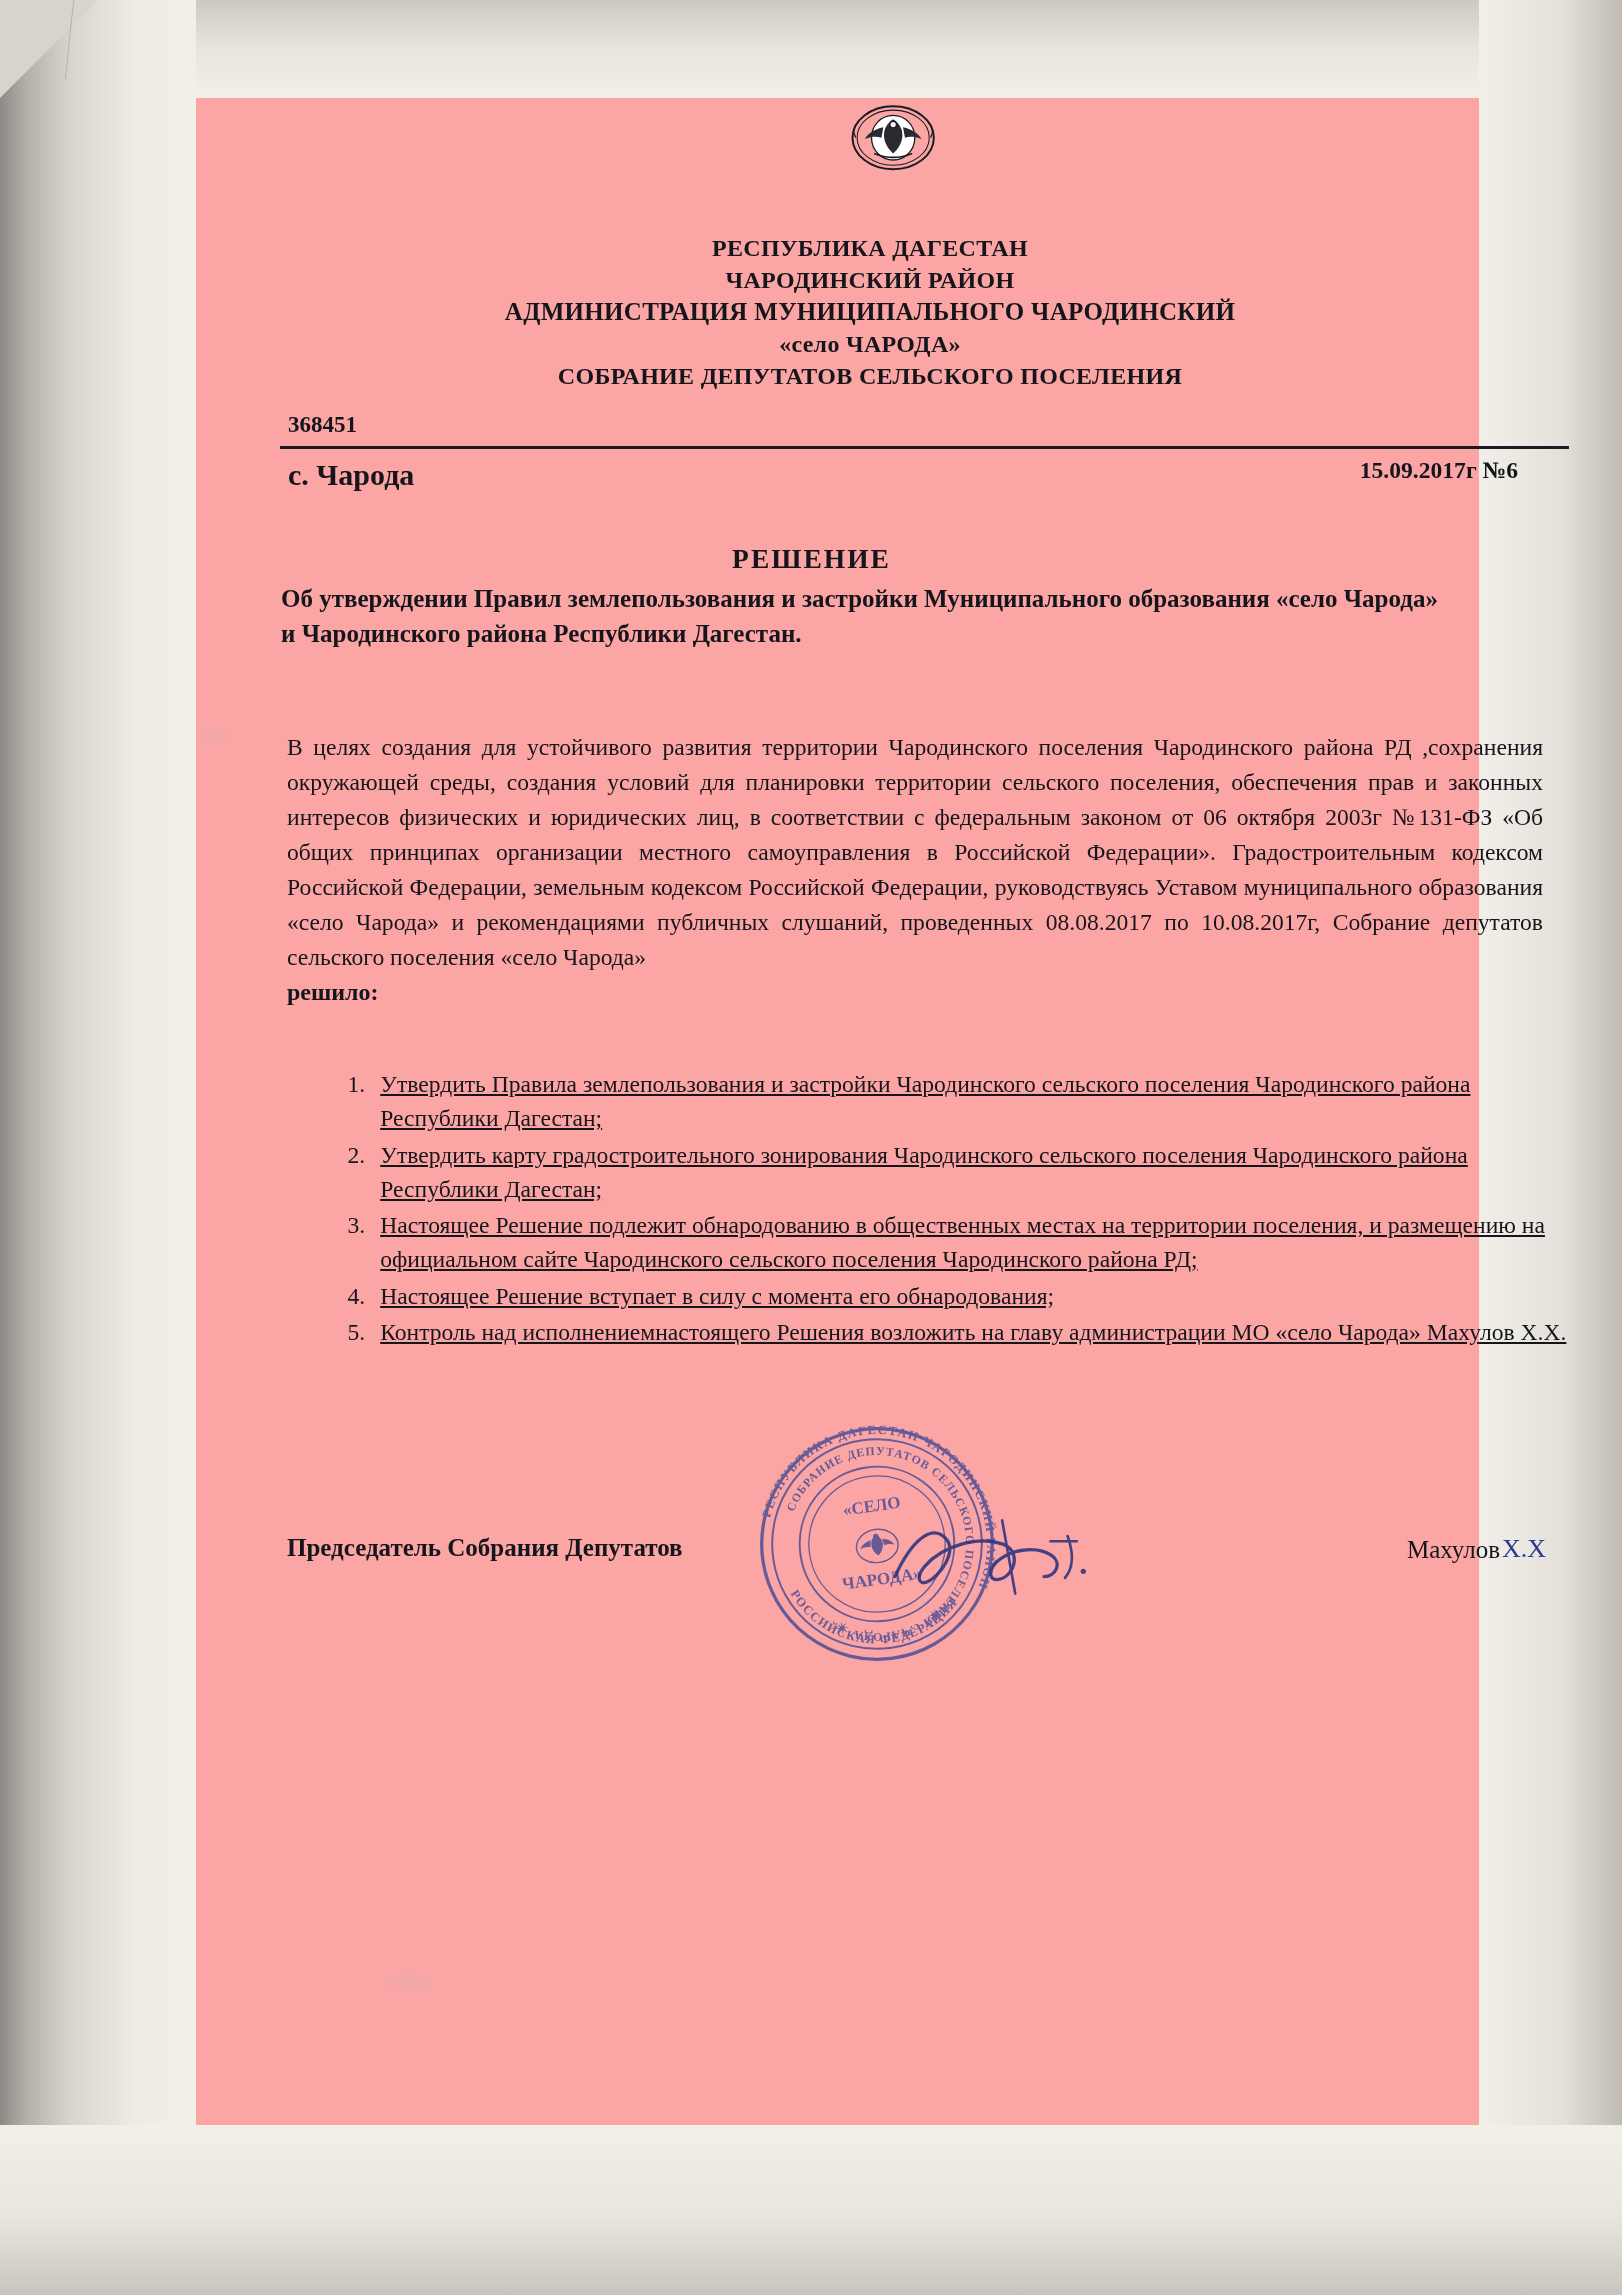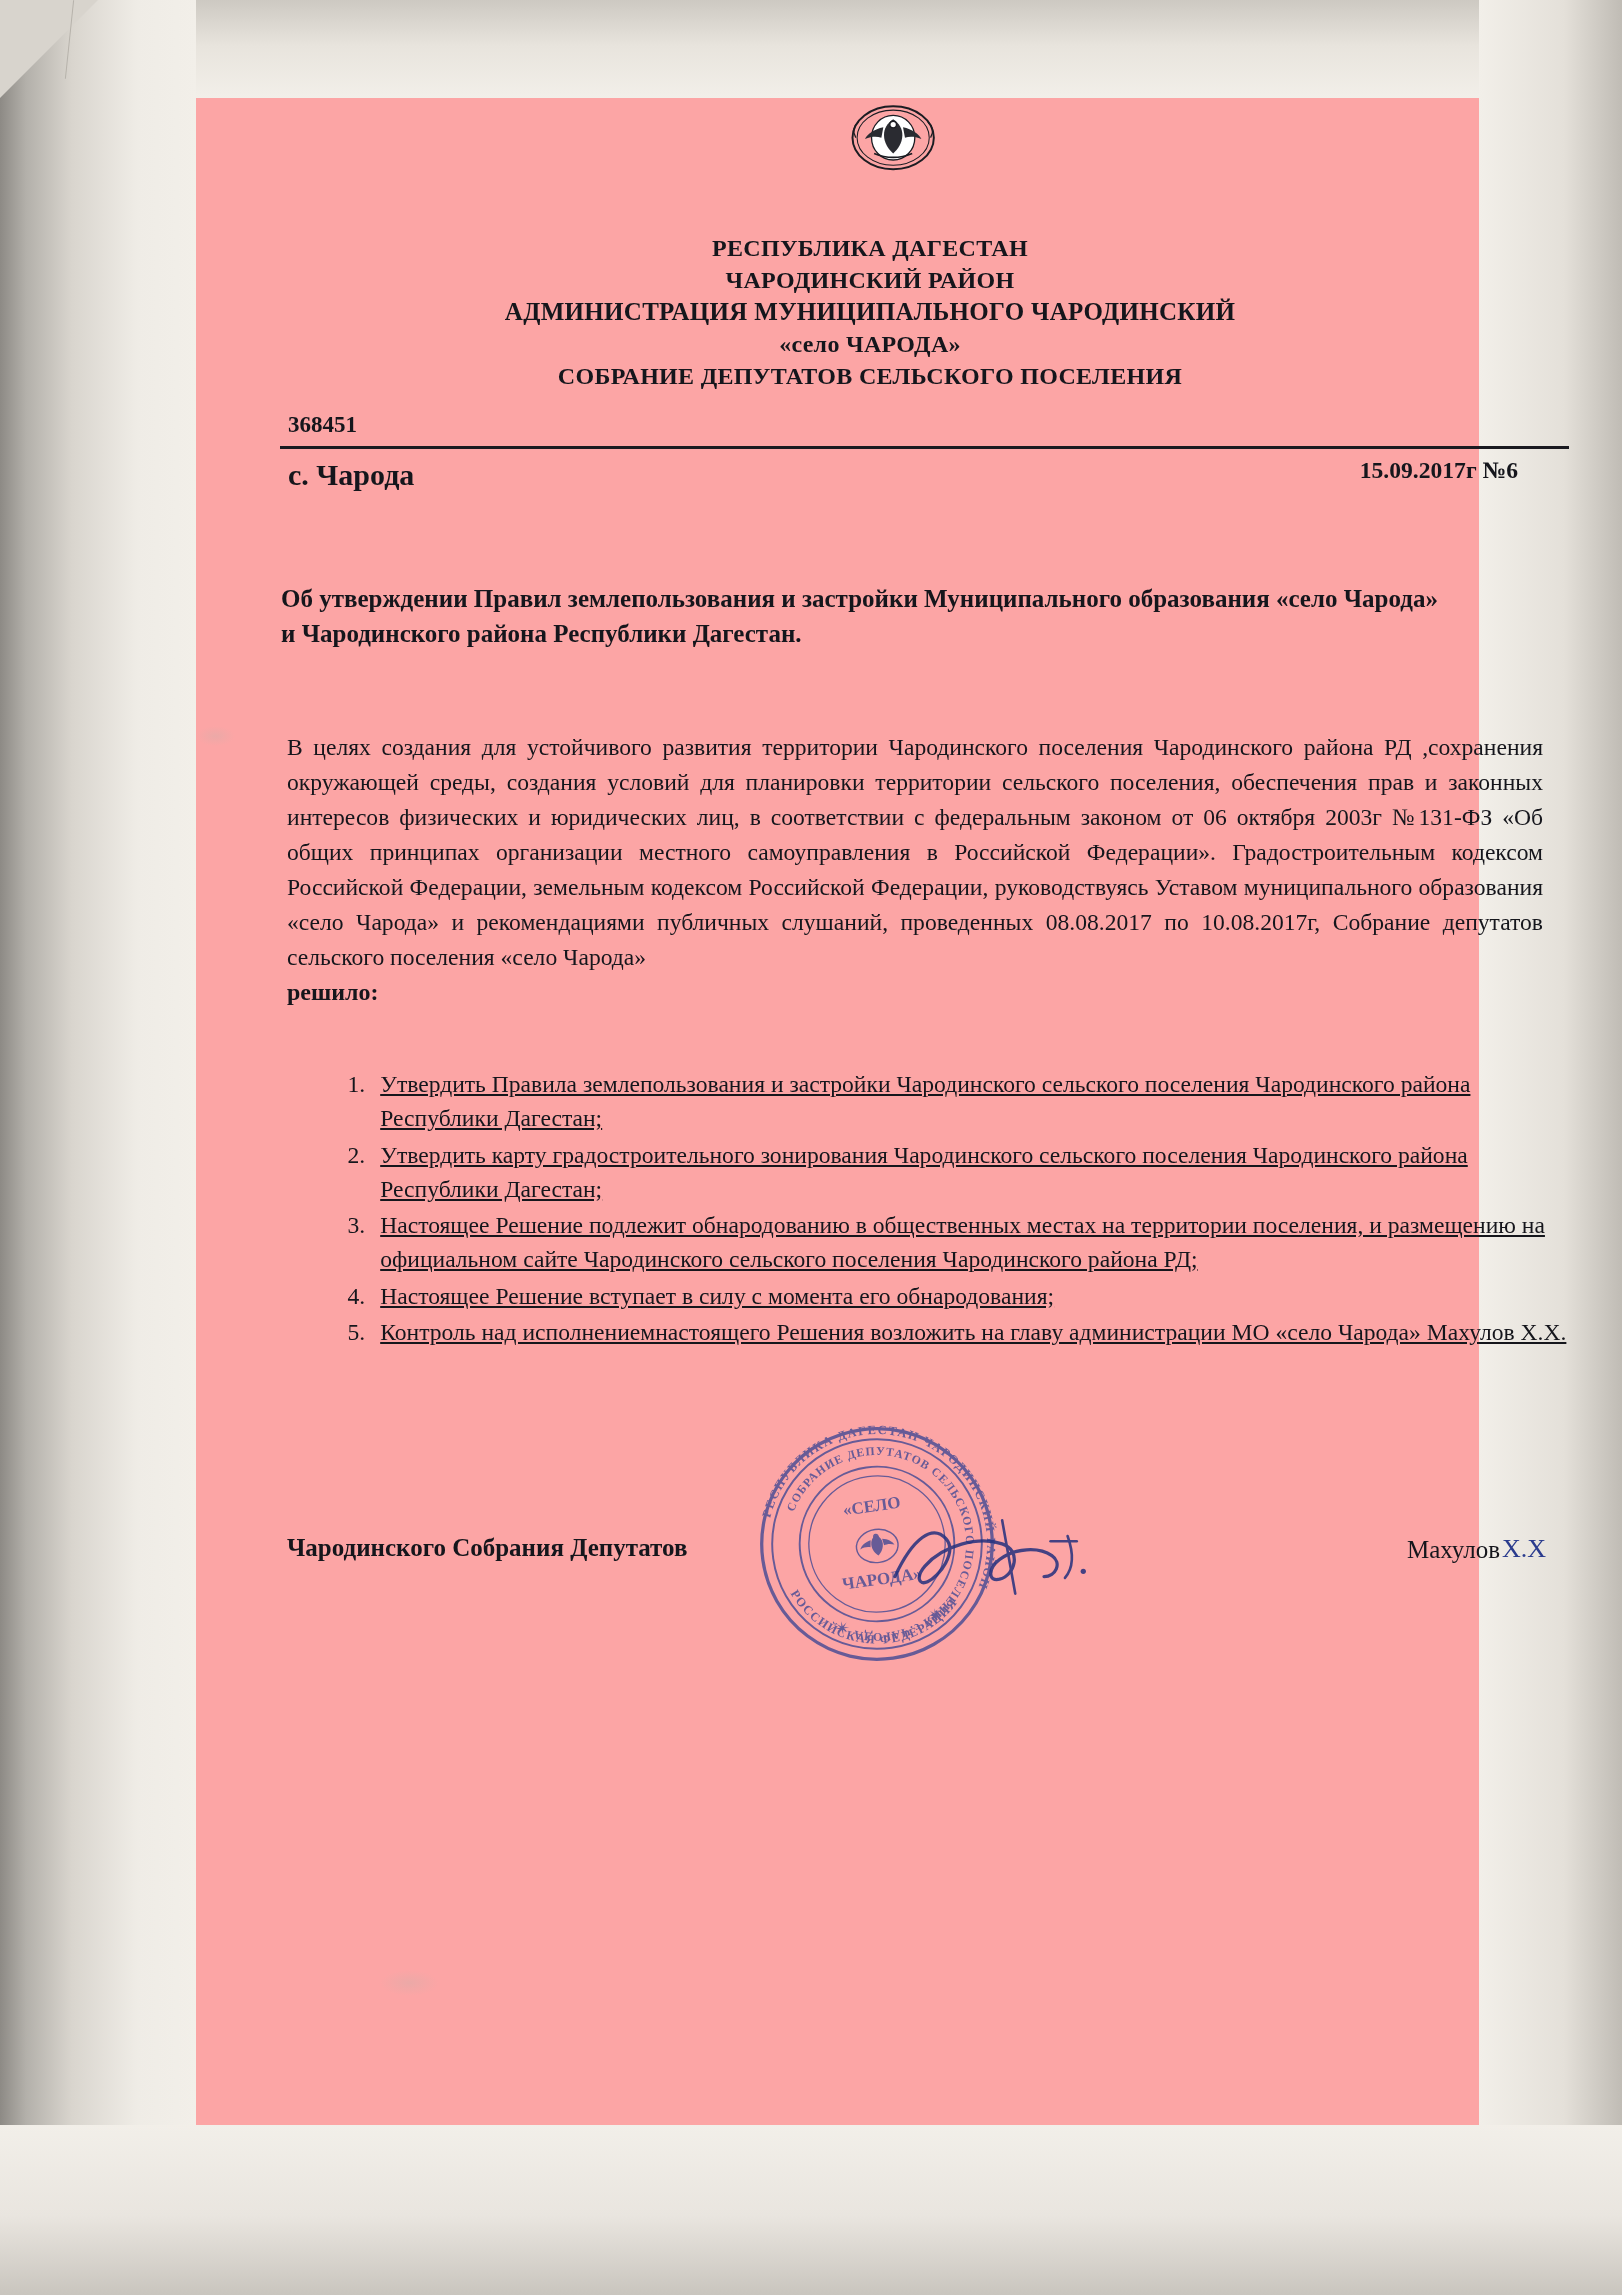--- a/index.html
+++ b/index.html
@@ -252,36 +252,37 @@
       <div class="line3">АДМИНИСТРАЦИЯ МУНИЦИПАЛЬНОГО ЧАРОДИНСКИЙ</div>
       <div>«село ЧАРОДА»</div>
       <div>СОБРАНИЕ ДЕПУТАТОВ СЕЛЬСКОГО ПОСЕЛЕНИЯ</div>
     </div>
 
     <div class="index">368451</div>
     <div class="rule"></div>
     <div class="place">с. Чарода</div>
     <div class="datenum">15.09.2017г  №6</div>
 
+    <div class="doctype">РЕШЕНИЕ</div>
     <div class="subject">Об утверждении Правил землепользования и застройки  Муниципального образования «село Чарода» и Чародинского района Республики Дагестан.</div>
 
     <div class="body">
       <p><span>В целях создания для устойчивого развития территории Чародинского поселения Чародинского района РД ,сохранения окружающей среды, создания условий для планировки территории сельского поселения, обеспечения прав и законных интересов физических и юридических  лиц, в соответствии с федеральным законом от 06 октября 2003г №131-ФЗ «Об общих принципах организации местного самоуправления в Российской Федерации». Градостроительным кодексом Российской Федерации, земельным кодексом Российской Федерации, руководствуясь Уставом муниципального образования «село Чарода» и рекомендациями публичных слушаний, проведенных 08.08.2017 по 10.08.2017г, Собрание депутатов сельского поселения «село Чарода»</span></p>
       <p class="resolved">решило:</p>
     </div>
 
     <ol class="items">
       <li>Утвердить Правила землепользования и застройки Чародинского сельского поселения Чародинского района Республики Дагестан;</li>
       <li>Утвердить карту градостроительного зонирования Чародинского  сельского поселения Чародинского района Республики Дагестан;</li>
       <li>Настоящее Решение подлежит обнародованию в общественных местах на территории поселения, и размещению на официальном сайте Чародинского сельского поселения Чародинского района РД;</li>
       <li>Настоящее Решение вступает в силу с момента его обнародования;</li>
       <li>Контроль над исполнениемнастоящего Решения возложить на главу администрации МО «село Чарода» Махулов Х.Х.</li>
     </ol>
 
-    <div class="sign-title">Чародинского Собрания Депутатов</div>
+    <div class="sign-title">Председатель Собрания Депутатов</div>
     <div class="sign-name">Махулов</div>
     <div class="sign-initials">Х.Х</div>
 
     <svg class="stamp" viewBox="0 0 400 400">
       <defs>
         <path id="arcOuter" d="M 200,200 m -168,0 a 168,168 0 1,1 336,0 a 168,168 0 1,1 -336,0"></path>
         <path id="arcInner" d="M 200,200 m -136,0 a 136,136 0 1,1 272,0 a 136,136 0 1,1 -272,0"></path>
         <path id="arcBottom" d="M 200,200 m -152,0 a 152,152 0 1,0 304,0"></path>
       </defs>
       <circle cx="200" cy="200" r="176" fill="none" stroke="#2f3f92" stroke-width="5"></circle>

